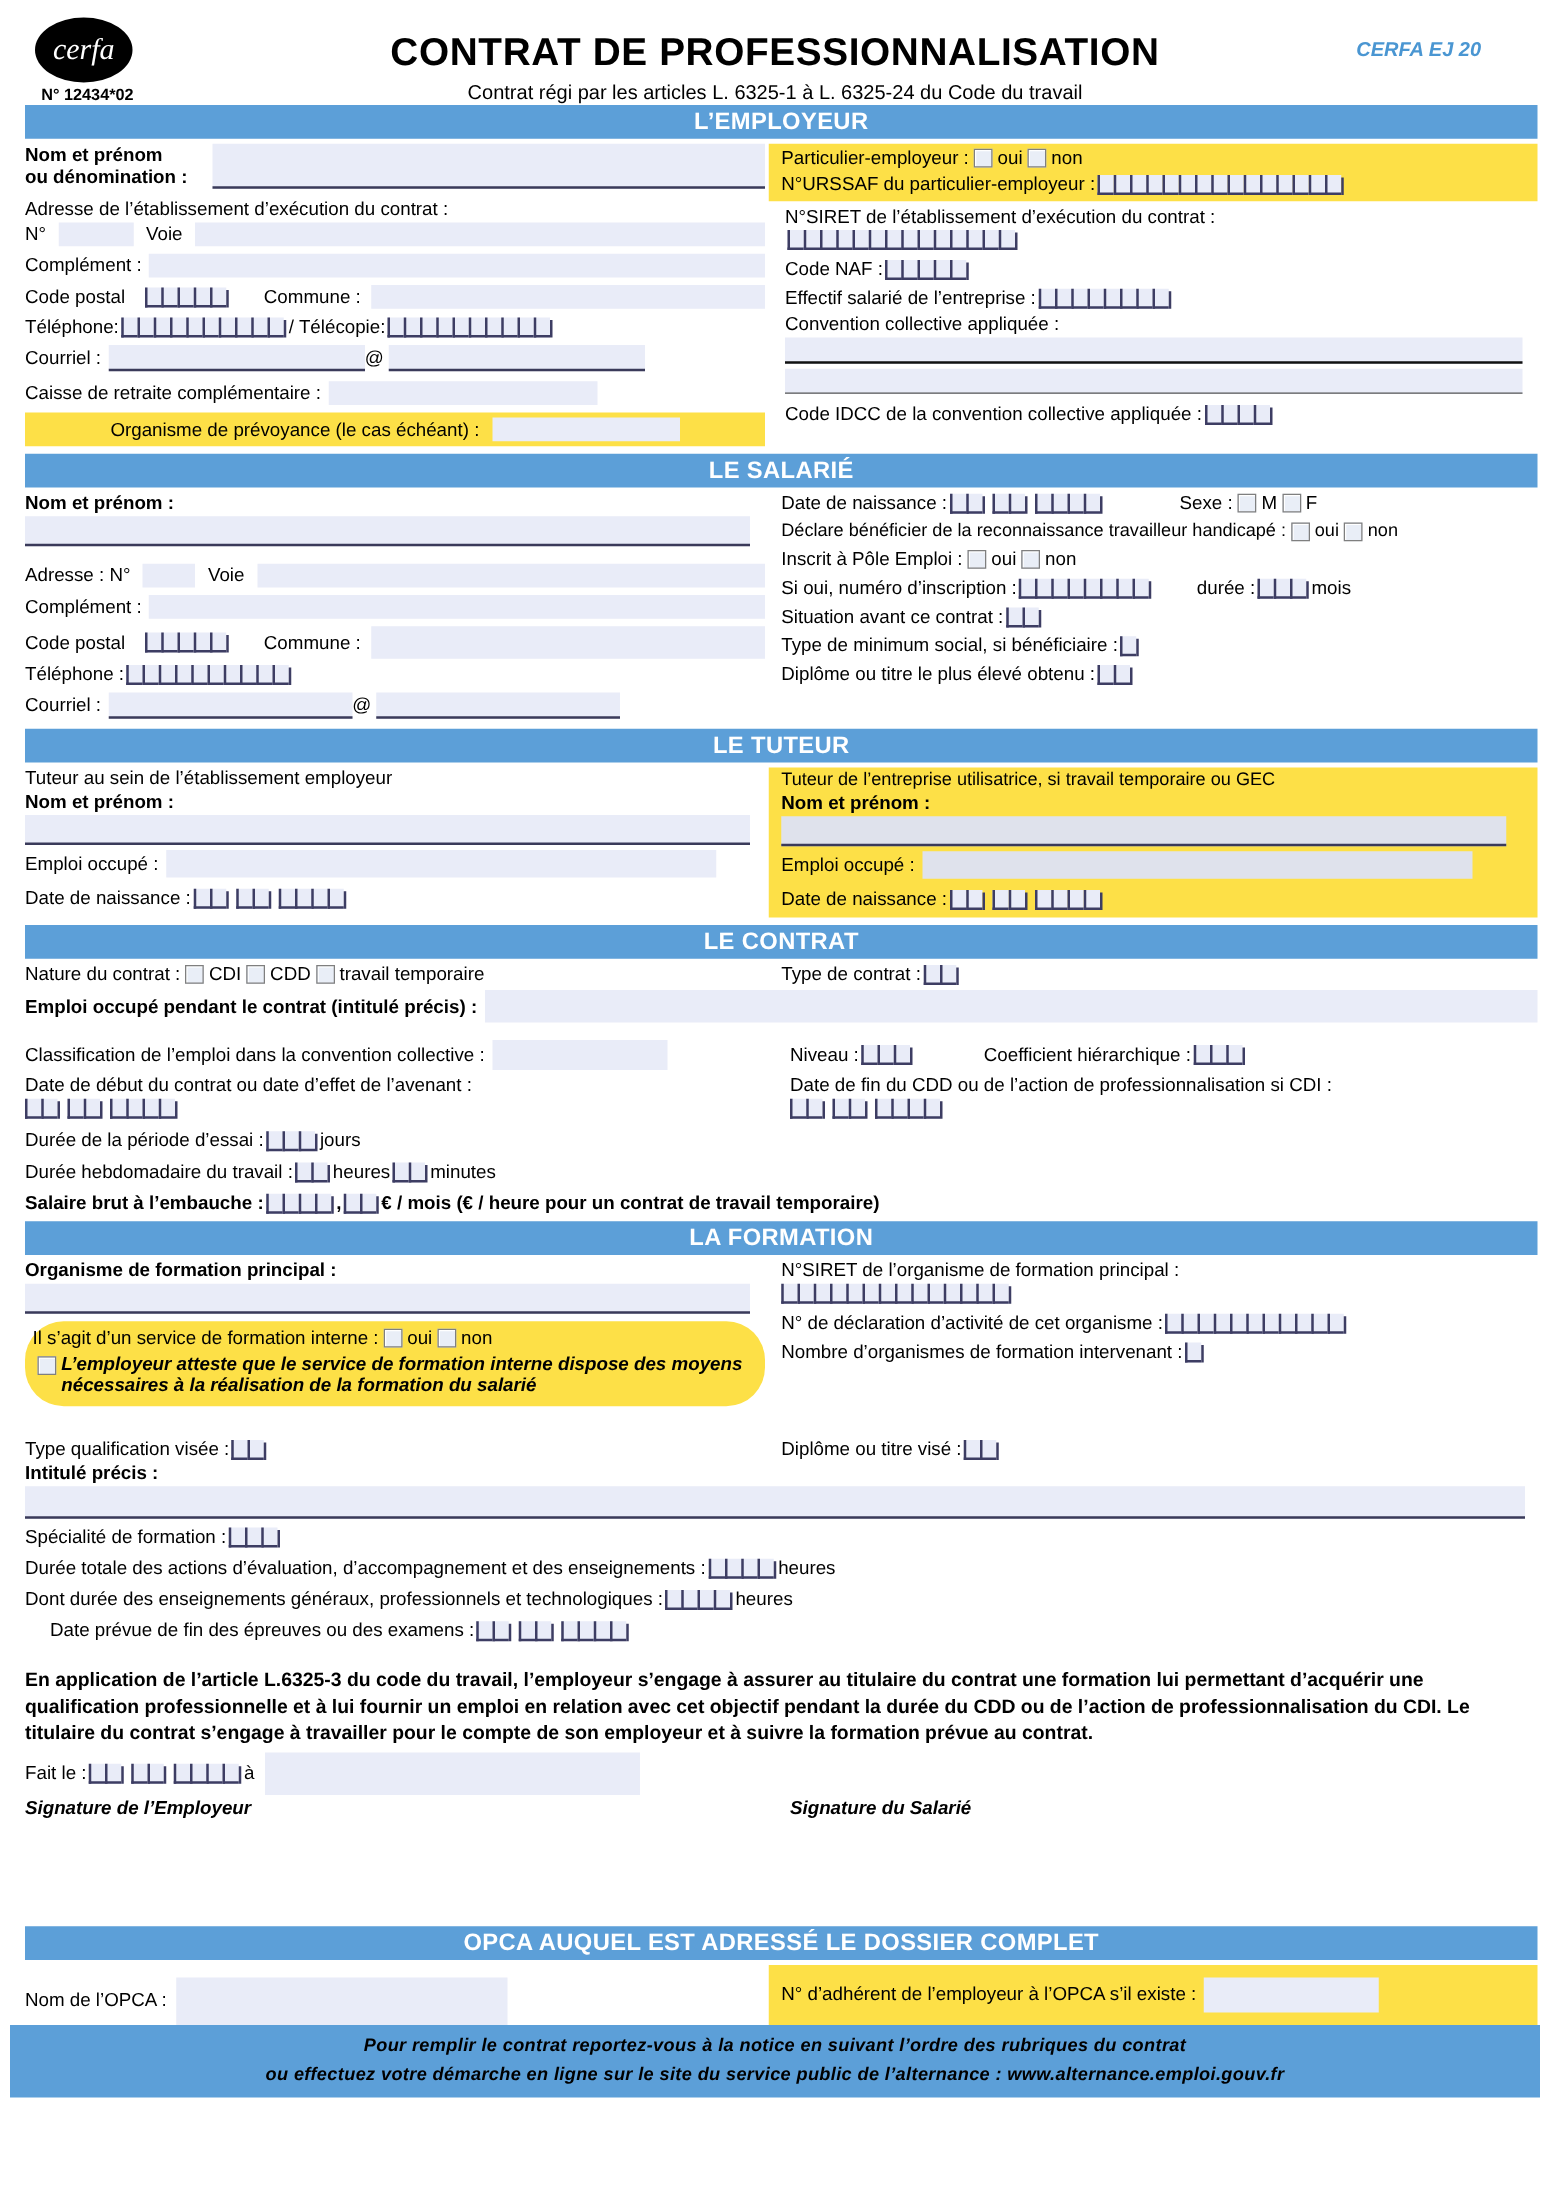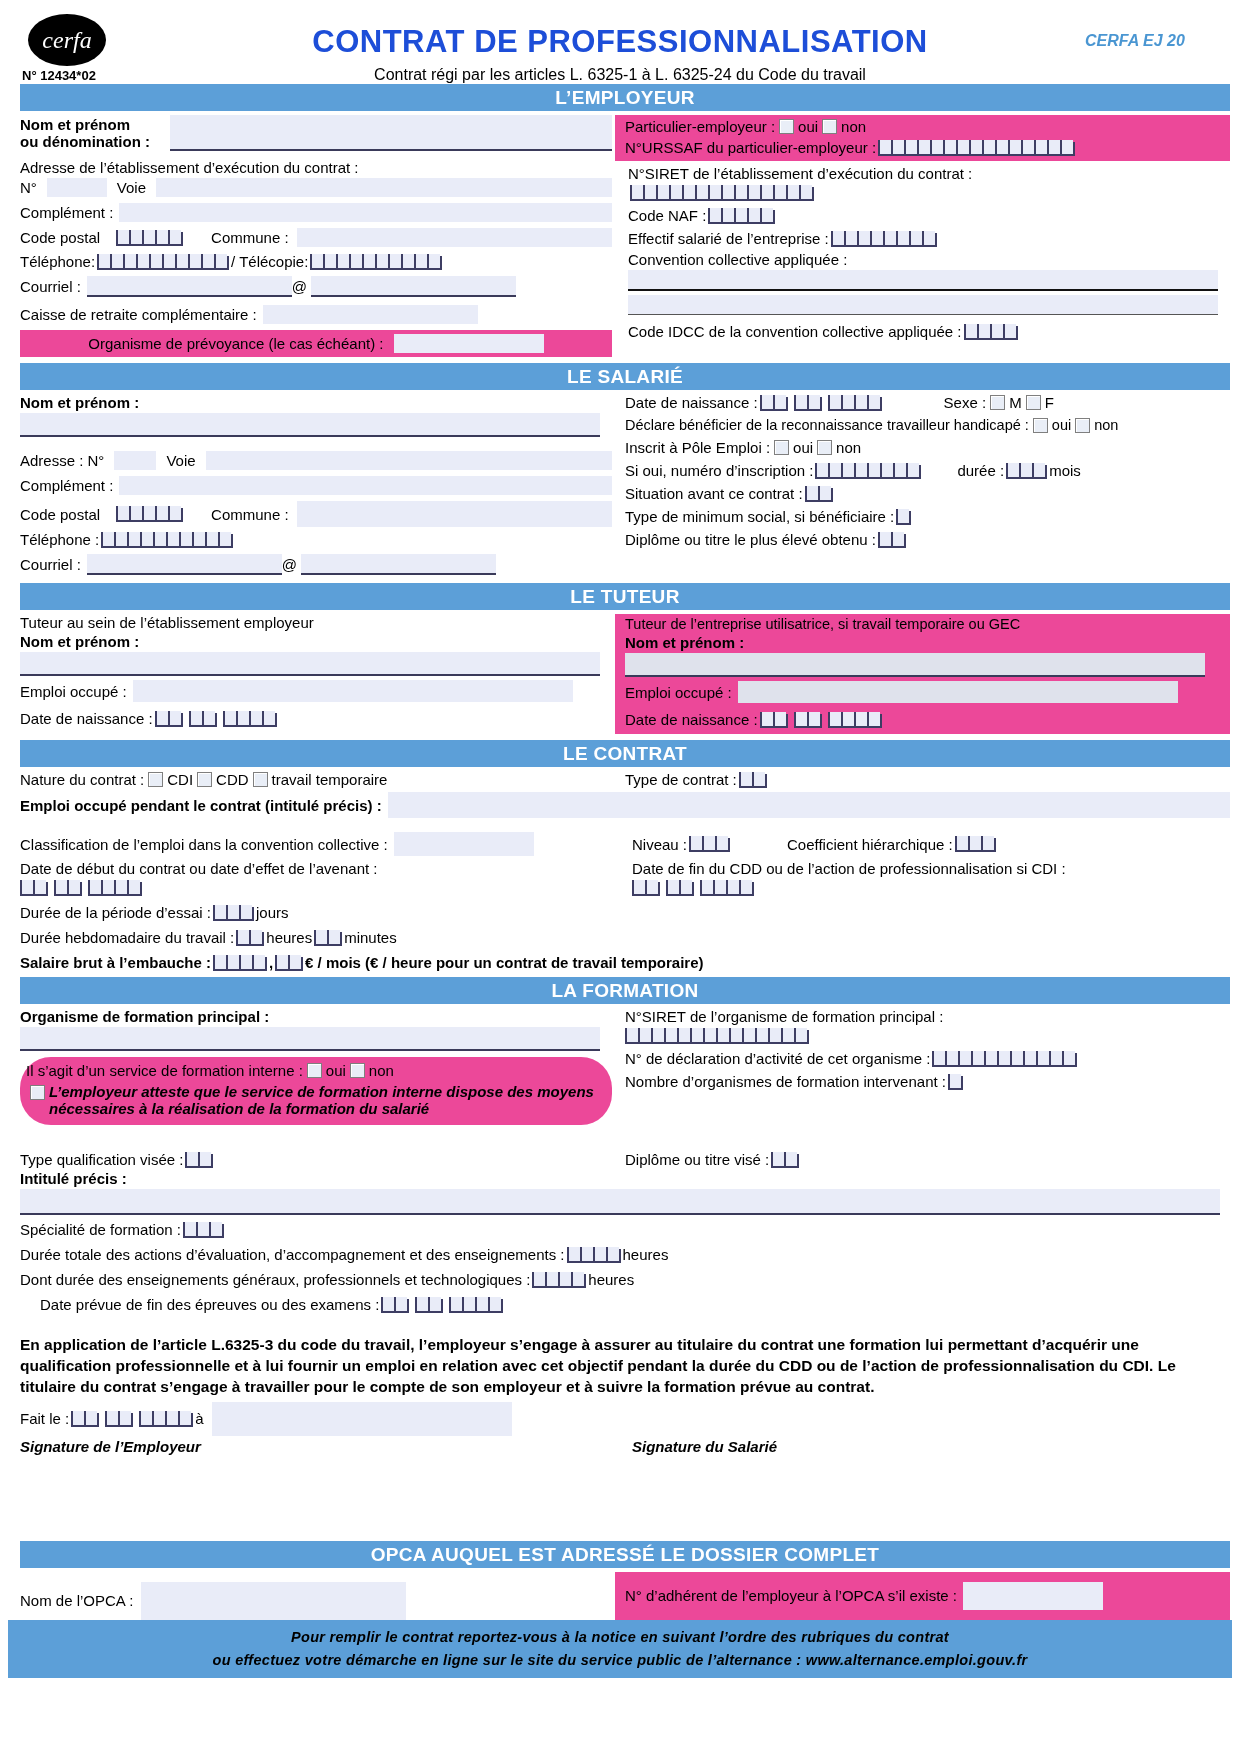--- a/index.html
+++ b/index.html
@@ -4,37 +4,37 @@
 <style>
   html,body{margin:0;padding:0;}
   body{width:1240px;height:1755px;background:#fff;font-family:"Liberation Sans",sans-serif;color:#000;font-size:15px;}
   .page{position:relative;width:1240px;height:1755px;overflow:hidden;}
 
   
   .hdr{display:flex;margin:10px 10px 0 20px;}
   .logo-wrap{width:135px;}
   .logo{width:78px;height:52px;background:#000;border-radius:50%;display:flex;align-items:center;justify-content:center;margin:4px 0 2px 8px;}
   .logo span{color:#fff;font-family:"Liberation Serif",serif;font-style:italic;font-size:24px;}
-  .cerfa-num{font-weight:bold;font-size:13px;margin-left:2px;}
+  .cerfa-num{font-weight:bold;font-size:13px;margin-left:13px;}
   .hdr-mid{flex:1;text-align:center;}
-  .title{color:#1d4ed8;font-weight:bold;font-size:31px;letter-spacing:.5px;margin-top:14px;}
+  .title{color:#000000;font-weight:bold;font-size:31px;letter-spacing:.5px;margin-top:14px;}
   .subtitle{font-size:16px;margin-top:6px;}
   .hdr-right{width:145px;color:#4a96d2;font-weight:bold;font-style:italic;font-size:16px;padding-top:22px;}
 
   
   .band{margin:0 10px 0 20px;background:#5c9fd8;color:#fff;font-weight:bold;font-size:19px;text-align:center;height:27px;line-height:27px;letter-spacing:.3px;}
   .band.footer{background:#5c9fd8;color:#000;height:auto;font-size:14.5px;font-style:italic;line-height:1.6;padding:6px 0;margin:0 8px;}
 
   
   .cols{display:grid;grid-template-columns:592px 618px;margin:0 10px 0 20px;}
   .rowm{margin:0 10px 0 20px;}
   .line{display:flex;align-items:center;}
   .b{font-weight:bold;}
   .bi{font-weight:bold;font-style:italic;}
-  .gray{background:#ec4899;}
+  .gray{background:#fde047;}
 
   
   .f{display:inline-block;background:#e9ecf8;height:19px;vertical-align:-4px;}
   .fu{border-bottom:2px solid #3a3a5a;}
   .fill{flex:1;}
 
   
   .comb{display:inline-flex;align-items:flex-end;vertical-align:-3px;margin:0 2px;}
   .comb .cell{width:11px;height:14px;background:#e9ecf8;border-left:2px solid #3d3d63;border-bottom:2px solid #3d3d63;}
   .comb .cend{width:0;height:14px;border-left:2px solid #3d3d63;}

